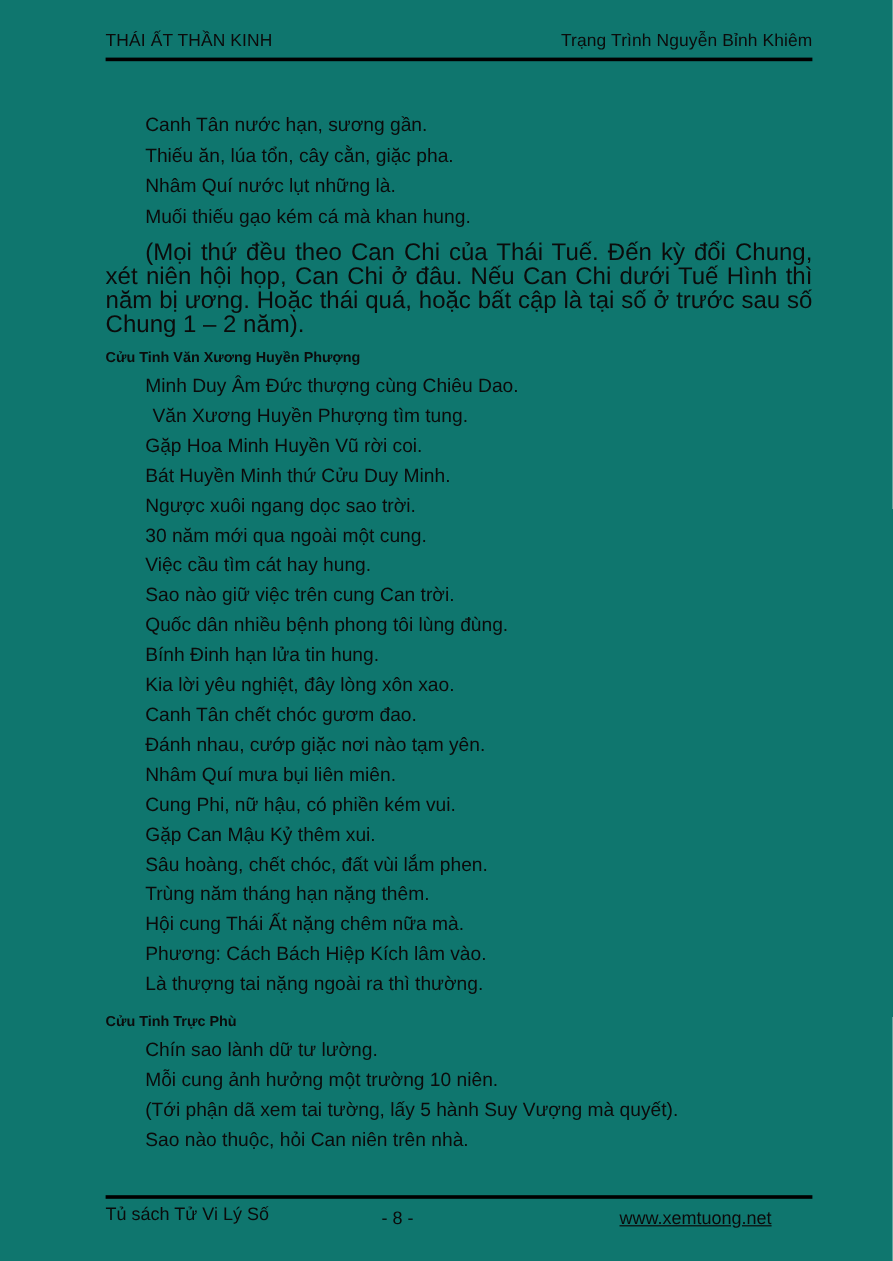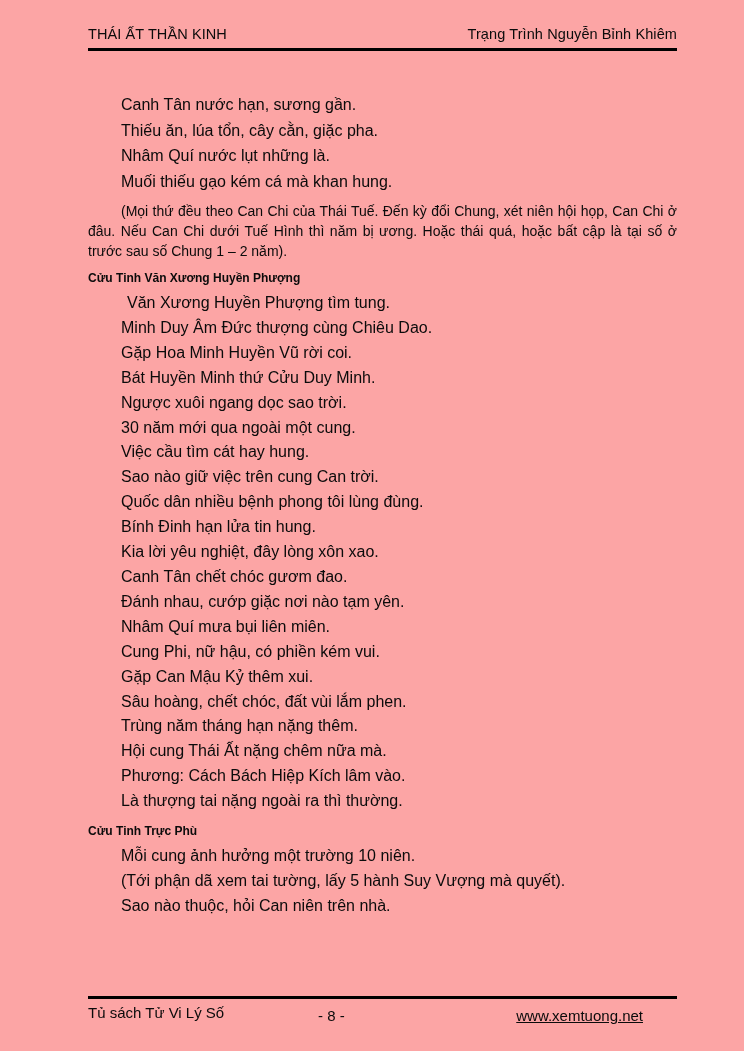--- a/index.html
+++ b/index.html
@@ -4,21 +4,21 @@
 <style>
   html, body {
     margin: 0;
     padding: 0;
     background: #ffffff;
   }
   .page {
     position: relative;
     width: 744px;
     height: 1051px;
-    background: #fca5a5;
+    background: #0f766e;
     font-family: "Liberation Sans", "DejaVu Sans", sans-serif;
     color: #0b0b0b;
     overflow: hidden;
     text-decoration: underline;
   }
   
   .header {
     position: absolute;
     top: 26px;
     left: 88px;
@@ -47,21 +47,21 @@
     white-space: nowrap;
   }
   .verse.leading .verse-line {
     line-height: 25.5px;
   }
   .verse-line.first-indent {
     padding-left: 6px;
   }
   .para {
     margin: 7px 0 0 0;
-    font-size: 14px;
+    font-size: 20px;
     line-height: 20px;
     text-align: justify;
     text-indent: 33px;
   }
   .section-heading {
     margin: 4px 0 0 0;
     font-size: 12px;
     font-weight: bold;
     line-height: 26px;
   }
@@ -106,22 +106,22 @@
 
   <div class="verse leading">
         <div class="verse-line">Canh Tân nước hạn, sương gần.</div>
         <div class="verse-line">Thiếu ăn, lúa tổn, cây cằn, giặc pha.</div>
         <div class="verse-line">Nhâm Quí nước lụt những là.</div>
         <div class="verse-line">Muối thiếu gạo kém cá mà khan hung.</div>
       </div>
       <p class="para">(Mọi thứ đều theo Can Chi của Thái Tuế. Đến kỳ đổi Chung, xét niên hội họp, Can Chi ở đâu. Nếu Can Chi dưới Tuế Hình thì năm bị ương. Hoặc thái quá, hoặc bất cập là tại số ở trước sau số Chung 1 – 2 năm).</p>
       <h2 class="section-heading">Cửu Tinh Văn Xương Huyền Phượng</h2>
       <div class="verse">
+        <div class="verse-line">Minh Duy Âm Đức thượng cùng Chiêu Dao.</div>
         <div class="verse-line first-indent">Văn Xương Huyền Phượng tìm tung.</div>
-        <div class="verse-line">Minh Duy Âm Đức thượng cùng Chiêu Dao.</div>
         <div class="verse-line">Gặp Hoa Minh Huyền Vũ rời coi.</div>
         <div class="verse-line">Bát Huyền Minh thứ Cửu Duy Minh.</div>
         <div class="verse-line">Ngược xuôi ngang dọc sao trời.</div>
         <div class="verse-line">30 năm mới qua ngoài một cung.</div>
         <div class="verse-line">Việc cầu tìm cát hay hung.</div>
         <div class="verse-line">Sao nào giữ việc trên cung Can trời.</div>
         <div class="verse-line">Quốc dân nhiều bệnh phong tôi lùng đùng.</div>
         <div class="verse-line">Bính Đinh hạn lửa tin hung.</div>
         <div class="verse-line">Kia lời yêu nghiệt, đây lòng xôn xao.</div>
         <div class="verse-line">Canh Tân chết chóc gươm đao.</div>
@@ -130,20 +130,21 @@
         <div class="verse-line">Cung Phi, nữ hậu, có phiền kém vui.</div>
         <div class="verse-line">Gặp Can Mậu Kỷ thêm xui.</div>
         <div class="verse-line">Sâu hoàng, chết chóc, đất vùi lắm phen.</div>
         <div class="verse-line">Trùng năm tháng hạn nặng thêm.</div>
         <div class="verse-line">Hội cung Thái Ất nặng chêm nữa mà.</div>
         <div class="verse-line">Phương: Cách Bách Hiệp Kích lâm vào.</div>
         <div class="verse-line">Là thượng tai nặng ngoài ra thì thường.</div>
       </div>
       <h2 class="section-heading">Cửu Tinh Trực Phù</h2>
       <div class="verse">
+        <div class="verse-line">Chín sao lành dữ tư lường.</div>
         <div class="verse-line">Mỗi cung ảnh hưởng một trường 10 niên.</div>
         <div class="verse-line">(Tới phận dã xem tai tường, lấy 5 hành Suy Vượng mà quyết).</div>
         <div class="verse-line">Sao nào thuộc, hỏi Can niên trên nhà.</div>
       </div>
     </div>
 
   <div class="footer">
     <span class="footer-left">Tủ sách Tử Vi Lý Số</span>
     <span class="footer-center">- 8 -</span>
     <span class="footer-right">www.xemtuong.net</span>

